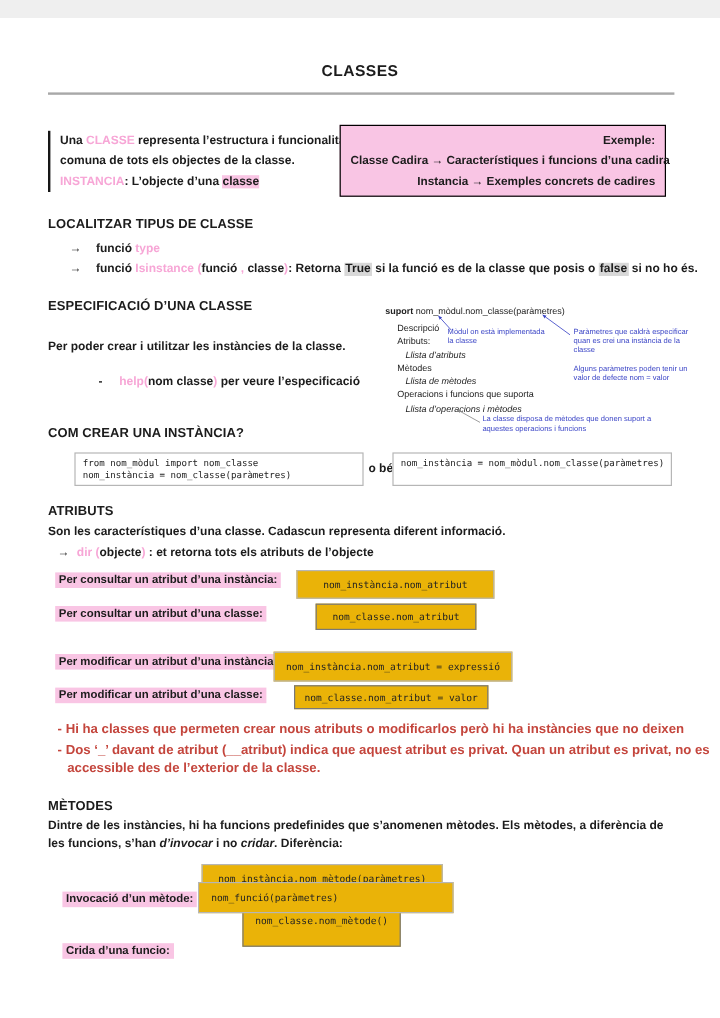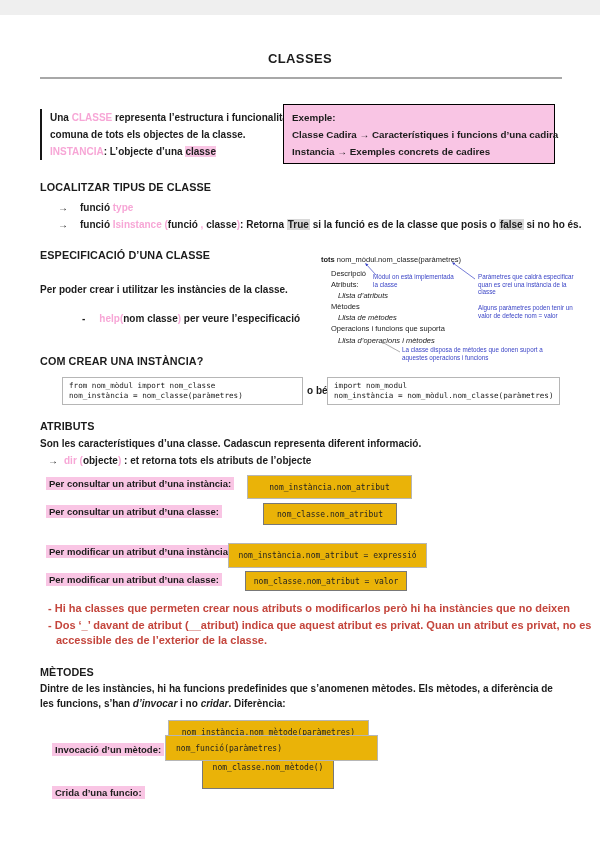--- a/index.html
+++ b/index.html
@@ -18,21 +18,21 @@
   .red{color:var(--red-text);font-size:11px;font-weight:600;}
   .label{background:var(--pink-highlight);font-size:9.5px;font-weight:bold;padding:1px 3px;}
   .codebox{position:absolute;border:1px solid #b6b6b6;display:flex;align-items:center;justify-content:center;
            font-family:"DejaVu Sans Mono",monospace;font-size:8px;color:#222;white-space:nowrap;box-sizing:border-box;background:#eab308;}
   .codebox.dark{border:1.5px solid #787878;}
   .code2{position:absolute;font-family:"DejaVu Sans Mono",monospace;font-size:7.6px;line-height:10px;color:#222;
          border:1px solid #b6b6b6;padding:3px 6px;box-sizing:border-box;white-space:nowrap;background:#fff;}
   .introblock{position:absolute;border-left:2.5px solid #161616;padding-left:8px;}
   .introblock .ln{line-height:17px;font-size:10px;font-weight:600;white-space:nowrap;}
   .examplebox{position:absolute;background:var(--pink-highlight);border:1.5px solid #000;box-sizing:border-box;
-              font-size:9.8px;font-weight:600;line-height:17px;padding:4px 8px;}
+              font-size:9.8px;font-weight:600;line-height:17px;padding:4px 8px;text-align:right;}
   .examplebox .ln{white-space:nowrap;}
   .diag{position:absolute;font-size:7.5px;color:#222;}
   .diag .dline{position:absolute;white-space:nowrap;}
   .ann{position:absolute;color:var(--blue-annotation);font-size:6.3px;line-height:7.6px;white-space:normal;}
   .arrowchar{display:inline-block;width:22px;}
   svg{position:absolute;left:0;top:0;}
 </style>
 </head>
 <body>
 
@@ -61,21 +61,21 @@
     <span class="arrowchar">→</span><span class="b">funció </span><span class="pink">Isinstance </span><span class="pink">(</span><span>funció</span><span class="pink"> ,  </span><span>classe</span><span class="pink">)</span><span>:  Retorna </span><span class="hlg">True</span><span> si la funció es de la classe que posis o </span><span class="hlg">false</span><span> si no ho és.</span>
   </div>
 
   <div class="abs h2" style="left:40px;top:234px;">ESPECIFICACIÓ D’UNA CLASSE</div>
   <div class="abs body" style="left:40px;top:269px;">Per poder crear i utilitzar les  instàncies de la classe.</div>
   <div class="abs body" style="left:82px;top:298px;">
     <span>-</span><span style="margin-left:14px;" class="pink">help</span><span class="pink">(</span><span>nom classe</span><span class="pink">)</span><span class="b"> per veure l’especificació</span>
   </div>
 
   <div class="diag" style="left:318px;top:238px;width:268px;height:114px;">
-    <div class="dline" style="left:3px;top:2px;"><span class="b">tots</span><span> nom_mòdul.nom_classe(paràmetres)</span></div>
+    <div class="dline" style="left:3px;top:2px;"><span class="b">suport</span><span> nom_mòdul.nom_classe(paràmetres)</span></div>
     <div class="dline" style="left:13px;top:16px;">Descripció</div>
     <div class="dline" style="left:13px;top:27px;">Atributs:</div>
     <div class="dline i" style="left:20px;top:38px;">Llista d’atributs</div>
     <div class="dline" style="left:13px;top:49px;">Mètodes</div>
     <div class="dline i" style="left:20px;top:60px;">Llista de mètodes</div>
     <div class="dline" style="left:13px;top:71px;">Operacions i funcions que suporta</div>
     <div class="dline i" style="left:20px;top:83px;">Llista d’operacions i mètodes</div>
     <div class="ann" style="left:55px;top:20px;width:84px;">Mòdul on està implementada la classe</div>
     <div class="ann" style="left:160px;top:20px;width:102px;">Paràmetres que caldrà especificar quan es crei una instància de la classe</div>
     <div class="ann" style="left:160px;top:51px;width:102px;">Alguns paràmetres poden tenir un valor de defecte nom = valor</div>
@@ -95,21 +95,20 @@
     </svg>
   </div>
 
   <div class="abs h2" style="left:40px;top:340px;">COM CREAR UNA INSTÀNCIA?</div>
   <div class="code2" style="left:62px;top:362px;width:241px;height:28px;">
     <div>from nom_mòdul import nom_classe</div>
     <div>nom_instància = nom_classe(paràmetres)</div>
   </div>
   <div class="abs b" style="left:307px;top:370px;font-size:10px;">o bé</div>
   <div class="code2" style="left:327px;top:362px;width:233px;height:28px;">
-    <div>import nom_modul</div>
     <div>nom_instància = nom_mòdul.nom_classe(paràmetres)</div>
   </div>
 
   <div class="abs h2" style="left:40px;top:405px;">ATRIBUTS</div>
   <div class="abs body" style="left:40px;top:423px;">Son les característiques d’una classe. Cadascun representa diferent informació.</div>
   <div class="abs body" style="left:48px;top:440px;">
     <span class="arrowchar" style="width:16px;">→</span><span class="pink">dir </span><span class="pink">(</span><span>objecte</span><span class="pink">)</span><span> :  et retorna tots els atributs de l’objecte</span>
   </div>
 
   <div class="abs label" style="left:46px;top:462px;">Per consultar un atribut d’una instància:</div>

